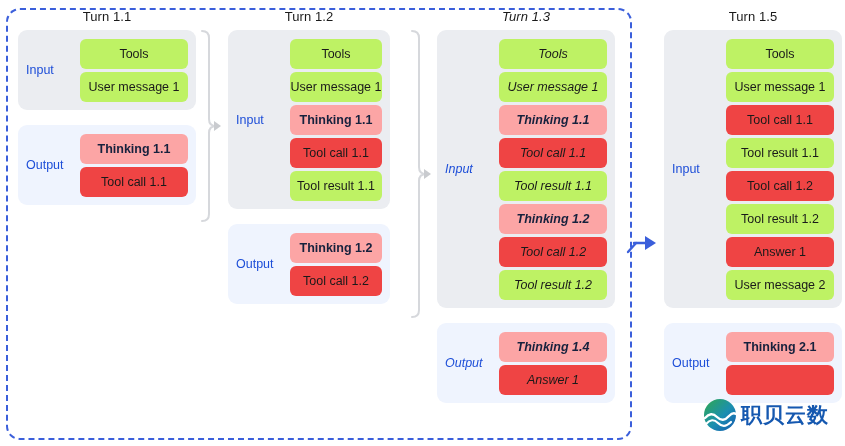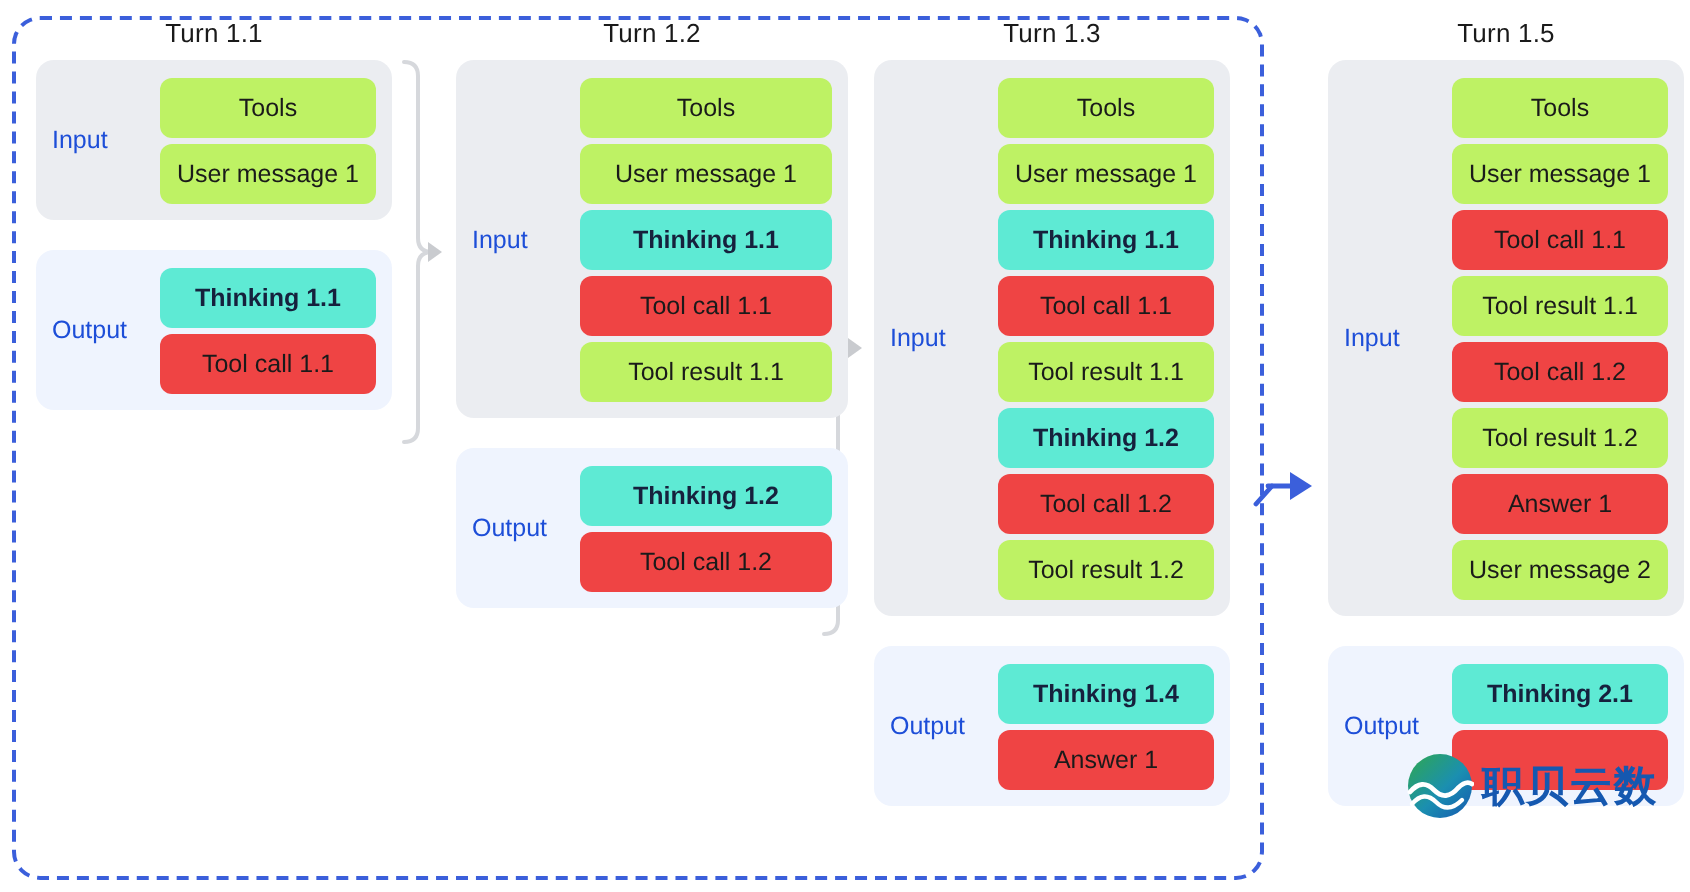--- a/index.html
+++ b/index.html
@@ -72,21 +72,21 @@
     height: 30px;
     line-height: 30px;
     border-radius: 6px;
     text-align: center;
     font-size: 12.5px;
     white-space: nowrap;
     overflow: hidden;
   }
   .item.gray     { background: #bef264; color: #1a1a1a; }
   .item.lightblue{ background: #ef4444; color: #1a1a1a; }
-  .item.blue     { background: #5eead4; color: #16213d; font-weight: bold; }
+  .item.blue     { background: #fca5a5; color: #16213d; font-weight: bold; }
 
   
   .bracket {
     position: absolute;
     pointer-events: none;
   }
   .bracket svg { display:block; overflow: visible; }
 
   
   .blue-arrow { position: absolute; pointer-events: none; }
@@ -150,21 +150,21 @@
 
     <div class="section output" style="margin-top:15px; height:80px;">
       <div class="section-label">Output</div>
       <div class="section-items">
         <div class="item blue">Thinking 1.1</div>
         <div class="item lightblue">Tool call 1.1</div>
       </div>
     </div>
   </div>
 
-  <div class="turn" style="left:228px; top:8px; width:196px;">
+  <div class="turn" style="left:228px; top:8px; width:162px;">
     <div class="turn-title">Turn 1.2</div>
 
     <div class="section input" style="height:179px;">
       <div class="section-label">Input</div>
       <div class="section-items">
         <div class="item gray">Tools</div>
         <div class="item gray">User message 1</div>
         <div class="item blue">Thinking 1.1</div>
         <div class="item lightblue">Tool call 1.1</div>
         <div class="item gray">Tool result 1.1</div>
@@ -173,21 +173,21 @@
 
     <div class="section output" style="margin-top:15px; height:80px;">
       <div class="section-label">Output</div>
       <div class="section-items">
         <div class="item blue">Thinking 1.2</div>
         <div class="item lightblue">Tool call 1.2</div>
       </div>
     </div>
   </div>
 
-  <div class="turn" style="left:437px; top:8px; width:178px;">
+  <div class="turn" style="left:437px; top:8px; width:178px;font-style:italic;">
     <div class="turn-title">Turn 1.3</div>
 
     <div class="section input" style="height:278px;">
       <div class="section-label">Input</div>
       <div class="section-items">
         <div class="item gray">Tools</div>
         <div class="item gray">User message 1</div>
         <div class="item blue">Thinking 1.1</div>
         <div class="item lightblue">Tool call 1.1</div>
         <div class="item gray">Tool result 1.1</div>
@@ -225,21 +225,21 @@
 
     <div class="section output" style="margin-top:15px; height:80px;">
       <div class="section-label">Output</div>
       <div class="section-items">
         <div class="item blue">Thinking 2.1</div>
         <div class="item lightblue"></div>
       </div>
     </div>
   </div>
 
-  <div class="watermark" style="left:703px; top:376px;">
+  <div class="watermark" style="left:703px; top:398px;">
     <span style="display:inline-block;width:34px;height:34px;">
       <svg width="34" height="34" viewBox="0 0 34 34">
         <defs>
           <linearGradient id="wmg" x1="0" y1="0" x2="1" y2="1">
             <stop offset="0%" stop-color="#2fa84f"></stop>
             <stop offset="55%" stop-color="#1b8fb0"></stop>
             <stop offset="100%" stop-color="#1558b0"></stop>
           </linearGradient>
         </defs>
         <circle cx="17" cy="17" r="16" fill="url(#wmg)"></circle>

